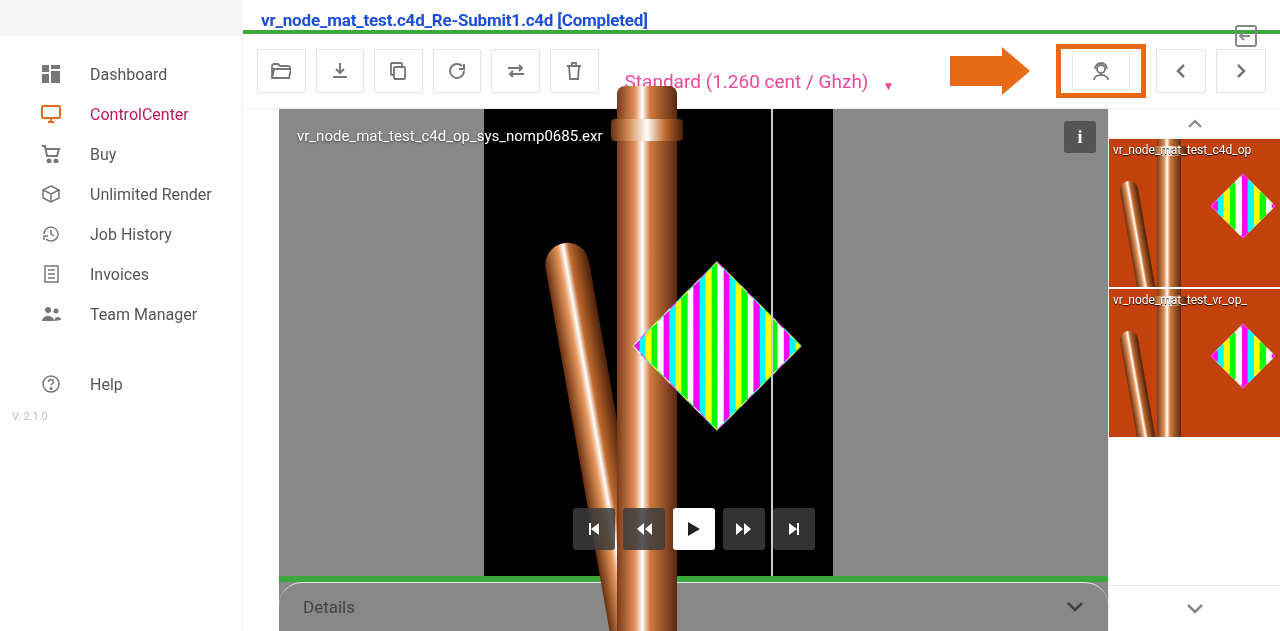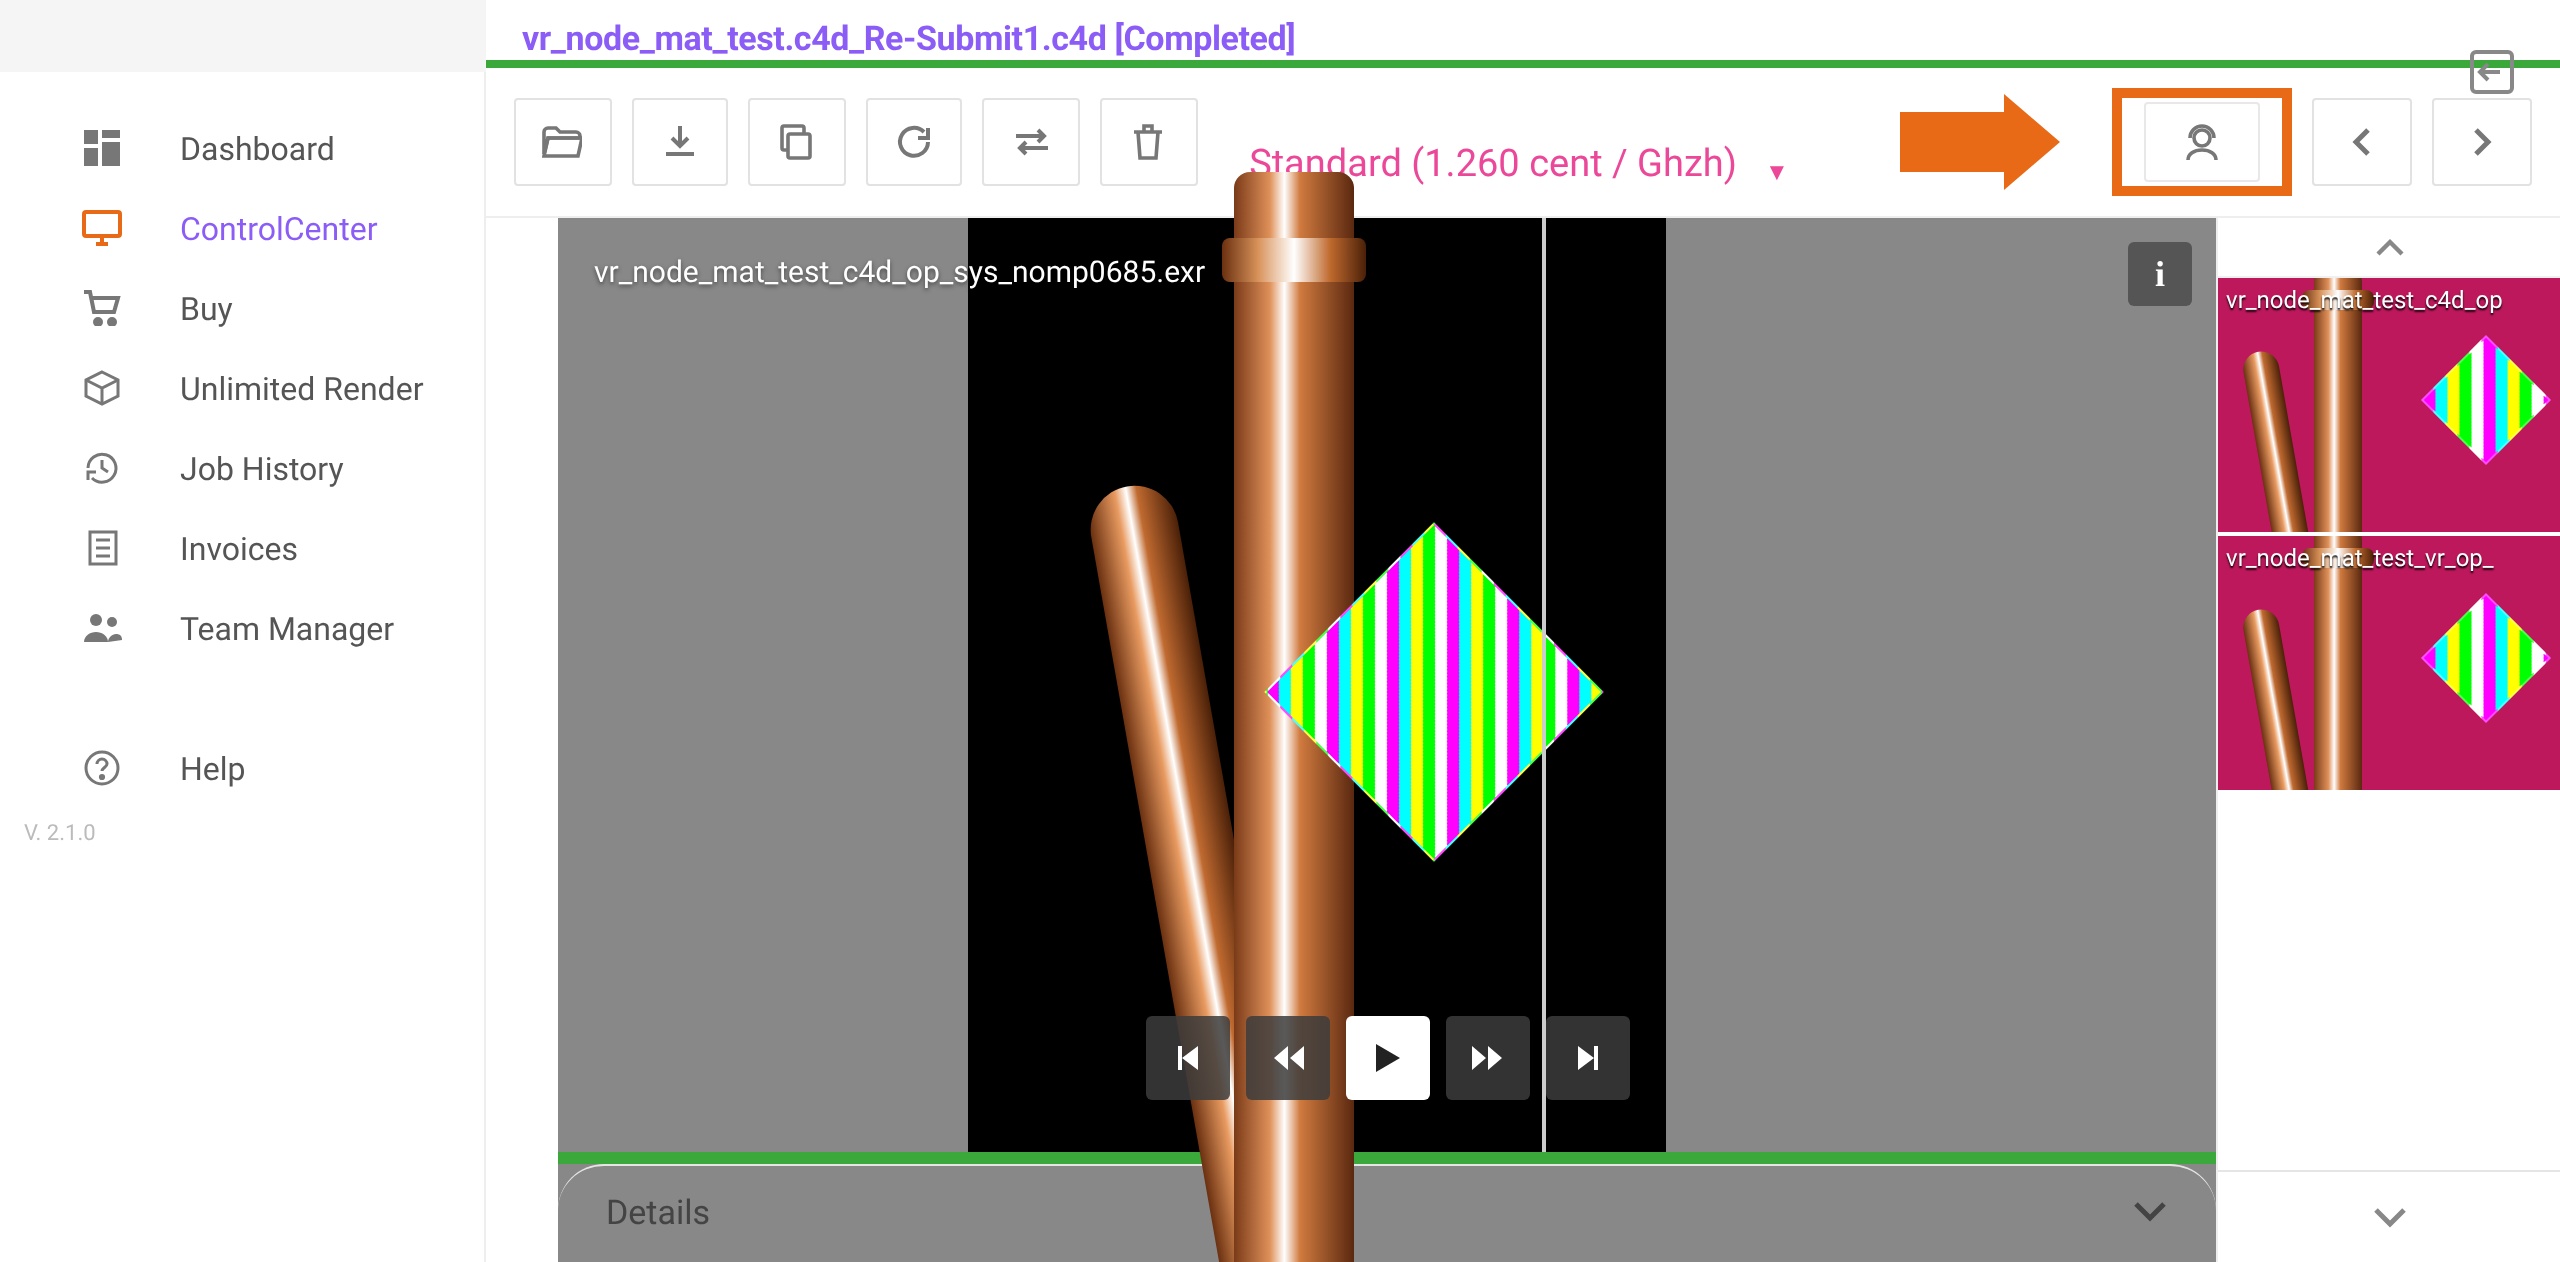--- a/index.html
+++ b/index.html
@@ -2,30 +2,30 @@
 <html><head>
 <meta charset="utf-8">
 <style>
   * { box-sizing: border-box; margin: 0; padding: 0; }
   body { font-family: -apple-system, "Segoe UI", Roboto, Arial, sans-serif; background: #f5f5f5; width: 1280px; height: 631px; overflow: hidden; color: #555; }
   .app { display: flex; height: 631px; }
   
   
   .sidebar { width: 243px; background: #fff; padding-top: 18px; border-right: 1px solid #eee; display:flex; flex-direction:column;margin-top:36px;}
   .sidebar-item { display: flex; align-items: center; height: 40px; padding: 0 20px 0 40px; cursor: pointer; font-size: 16px; color: #555; }
-  .sidebar-item.active { color: #8b5cf6; }
+  .sidebar-item.active { color: #be185d; }
   .side-ic { width:22px; height:22px; display:inline-flex; align-items:center; justify-content:center; color:#777; margin-right:28px; flex:0 0 22px;}
   .sidebar-item.active .side-ic { color:#e86a17; }
   .sidebar .spacer { flex:0 0 30px;}
   .version { color:#bbb; font-size:11px; padding-left:12px; margin-top:6px;}
   
   
   .main { flex: 1; display: flex; flex-direction: column; background:#fff; }
   .header { padding: 10px 18px 0 18px; }
-  .title { font-weight: 700; font-size: 17px; color:#8b5cf6; letter-spacing:-0.2px;}
+  .title { font-weight: 700; font-size: 17px; color:#1d4ed8; letter-spacing:-0.2px;}
   .meta { display:flex; align-items:center; gap:30px; padding:6px 0 8px 0; font-size:14px; color:#666;}
   .meta .m-ic { color:#999; font-size:13px; margin-right:6px;}
   .green-bar { height:4px; background:#3aa83a; }
   
   .topright-exit { position:absolute; top:24px; right:22px; color:#888;}
   
   .toolbar-row { display:flex; align-items:center; padding:10px 14px; gap:10px; border-bottom:1px solid #eee;}
   .tb-btn { width:50px; height:44px; border:1px solid #e2e2e2; border-radius:2px; background:#fff; display:inline-flex; align-items:center; justify-content:center; color:#777; cursor:pointer; font-size:17px;}
   .select-cost { flex:0 0 auto; display:inline-flex; align-items:flex-end; height:44px; padding:0 16px; border:none; color:#ec4899; font-size:19px; gap:14px; cursor:pointer;}
   
@@ -50,21 +50,21 @@
   .play-controls { position:absolute; bottom:26px; left:50%; transform:translateX(-50%); display:flex; gap:8px; z-index:5;}
   .pc-btn { width:42px; height:42px; border-radius:3px; background:rgba(60,60,60,0.85); display:flex; align-items:center; justify-content:center; color:#fff; cursor:pointer; font-size:16px;}
   .pc-btn.play { background:#fff; color:#222;}
   
   .green-bar2 { height:6px; background:#3aa83a;}
   
   .details-row { display:flex; align-items:center; justify-content:space-between; padding:14px 24px; border-top:1px solid #e5e5e5; font-size:17px; color:#444; cursor:pointer;border-radius:23px;}
   
   .right-col { width:172px; border-left:1px solid #eee; display:flex; flex-direction:column; background:#fff;}
   .right-collapse { height:30px; display:flex; align-items:center; justify-content:center; color:#888; cursor:pointer; border-bottom:1px solid #f0f0f0;}
-  .thumb { height:127px; background:#be185d; position:relative; margin:0 0 2px 0; overflow:hidden;}
+  .thumb { height:148px; background:#c2410c; position:relative; margin:0 0 2px 0; overflow:hidden;}
   .thumb-label { position:absolute; top:4px; left:4px; right:0; color:#fff; font-size:12px; white-space:nowrap; z-index:2; text-shadow:0 1px 1px #000;}
   .right-expand { margin-top:auto; height:46px; display:flex; align-items:center; justify-content:center; color:#888; border-top:1px solid #e5e5e5; cursor:pointer;}
   
   
   .scene { position:relative; width:100%; height:100%;}
   .rod1 { position:absolute; left:38%; top:-5%; width:60px; height:120%; background:linear-gradient(90deg,#7a3a18,#e0915a 30%,#fff 42%,#d07a3e 55%,#5a2810); border-radius:8px;}
   .rod1::before{content:""; position:absolute; top:6%; left:-6px; right:-6px; height:22px; background:linear-gradient(90deg,#6a3010,#d8925a,#fff,#c06a2e,#4a2008); border-radius:4px;}
   .rod2 { position:absolute; left:27%; top:28%; width:44px; height:90%; background:linear-gradient(90deg,#6a3010,#e89a60 35%,#fff 48%,#c06a30 60%,#4a2008); border-radius:22px; transform:rotate(-10deg);}
   .cube { position:absolute; right:16%; top:38%; width:120px; height:120px; transform:rotate(45deg); background:
     repeating-linear-gradient(45deg,#f0f,#f0f 6px,#0ff 6px,#0ff 12px,#ff0 12px,#ff0 18px,#0f0 18px,#0f0 24px,#fff 24px,#fff 30px);

